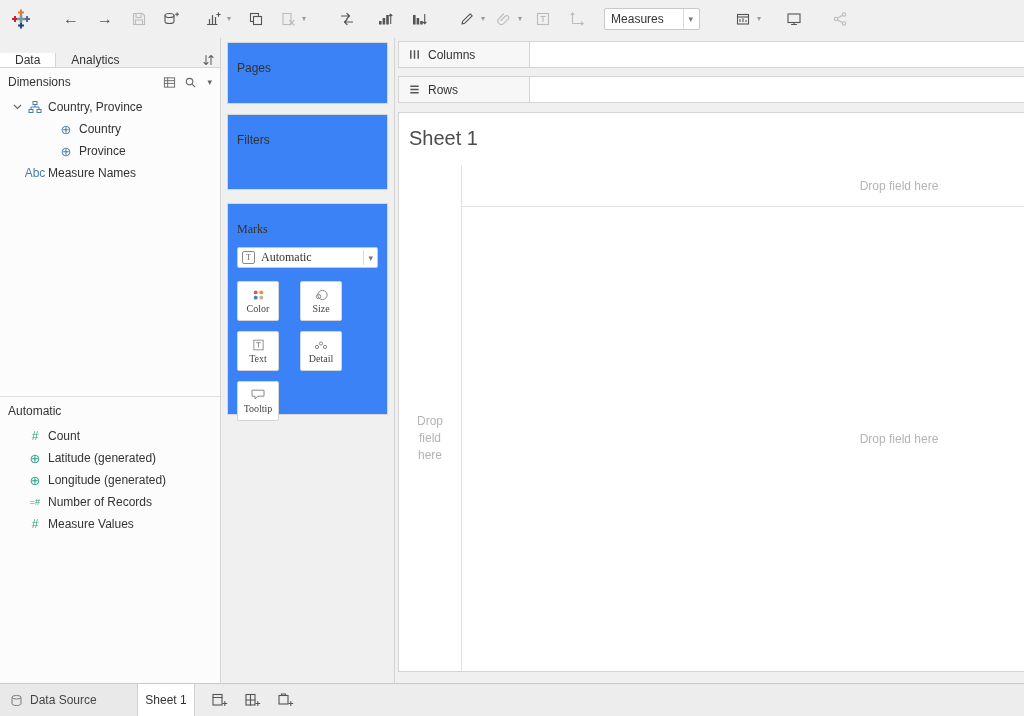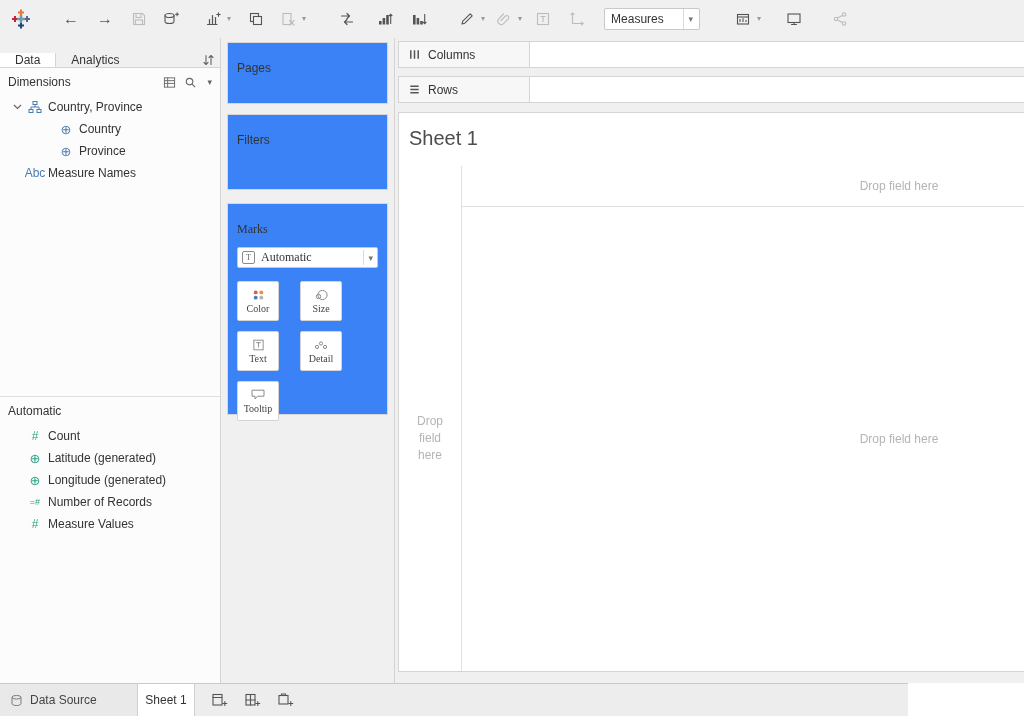--- a/index.html
+++ b/index.html
@@ -82,21 +82,21 @@
   .hline{position:absolute;left:62px;right:0;top:93px;height:0;border-top:1px solid #e0e0e0;}
   .drop-hint{color:#b4b4b4;}
   .drop-top{position:absolute;left:62px;right:0;top:53px;height:40px;display:flex;align-items:center;
             justify-content:center;}
   .drop-main{position:absolute;left:62px;right:0;top:93px;bottom:0;display:flex;align-items:center;
              justify-content:center;}
   .drop-left{position:absolute;left:0;top:93px;bottom:0;width:62px;display:flex;flex-direction:column;
              align-items:center;justify-content:center;line-height:17px;}
 
   
-  .bottom-bar{position:absolute;left:0;top:683px;width:908px;height:33px;background:#ededed;
+  .bottom-bar{position:absolute;left:0;top:683px;width:1024px;height:33px;background:#ededed;
               border-top:1px solid #c9c9c9;display:flex;align-items:stretch;}
   .ds-tab{width:138px;display:flex;align-items:center;gap:7px;padding:0 10px;background:#e9e9e9;
           border-right:1px solid #d0d0d0;color:#444;}
   .sheet-tab{width:57px;background:#fff;border-right:1px solid #d0d0d0;display:flex;align-items:center;
              justify-content:center;color:#333;}
   .new-tab-btns{display:flex;align-items:center;gap:16px;padding-left:16px;color:#555;}
 </style>
 </head>
 <body>
 

